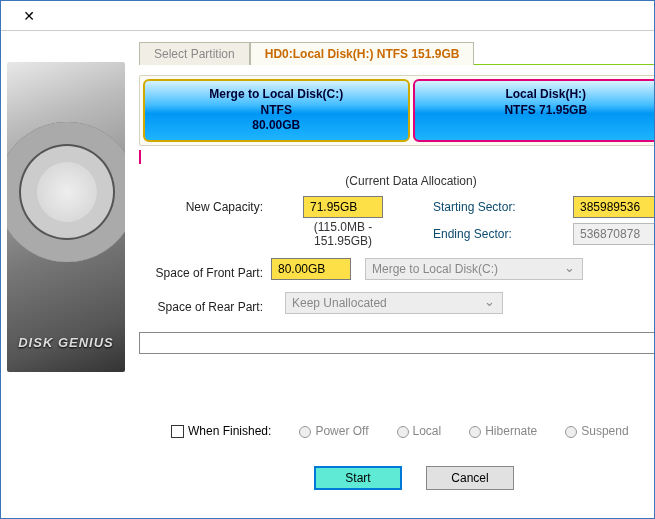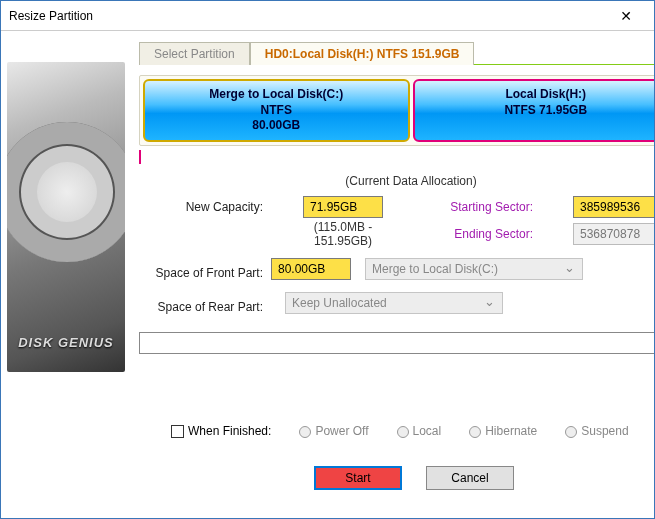--- a/index.html
+++ b/index.html
@@ -17,42 +17,41 @@
   .tabbar .tab { padding: 4px 14px; border:1px solid #bba; border-bottom:none; background:#f1efe5; color:#888; position:relative; top:1px;}
   .tabbar .tab.active { background:#fcfbf3; color:#c96900; font-weight:bold;}
   .partbox { margin-top: 10px; border:1px solid #d6d3c0; padding:3px; background:#fcfbf3; border-radius:2px; }
   .partinner { display:flex; gap:3px; }
   .partitem { flex:1; border:2px solid #cfa900; border-radius:6px; background: linear-gradient(#d6f2ff 0%, #46bfff 40%, #0097f5 55%, #1eb4ff 100%); text-align:center; padding:6px 4px; color:#003; font-weight:bold; line-height:1.3;}
   .partitem.sel { border-color:#e00078; }
   .spacer-bar { margin-top:4px; height:14px; border-left:2px solid #e00078; border-right:2px solid #e00078; }
   .alloc { text-align:center; color:#333; margin:10px 0 8px; }
   .row { display:flex; align-items:flex-end; margin-bottom:12px; }
   .lab { width:132px; text-align:right; padding-right:8px; color:#222;}
-  .lab2 { width:108px; text-align:right; padding-right:8px; color:#a21caf;}
+  .lab2 { width:108px; text-align:left; padding-right:8px; color:#0c4a6e;}
   input.txt { height:22px; border:1px solid #7a7a7a; padding:2px 6px; background:#fde047; width:80px;}
   input.txt.ro { background:#f0f0f0; color:#777; border-color:#bbb;}
   .caprow { display:flex; align-items:center;gap:32px; }
   select.dd { height:22px; border:1px solid #adadad; background:#e6e6e6; color:#555; width:218px; padding-left:6px; appearance:none; position:relative;}
   .ddwrap { position:relative; display:inline-block;}
   .ddwrap::after { content:"⌄"; position:absolute; right:8px; top:2px; color:#888; pointer-events:none; font-size:13px;}
   .progressbar { margin-top:18px; height:22px; border:1px solid #888; background:#fff; width:100%; }
   .footer { position:absolute; left:0; right:0; bottom:0; height:110px; padding:10px 20px; }
   .finrow { display:flex; align-items:center; gap:28px; margin-top:6px; margin-left:20px;}
   .chk { width:13px; height:13px; border:1px solid #333; display:inline-block; margin-right:4px; vertical-align:middle;}
   .radio { width:12px; height:12px; border:1px solid #999; border-radius:50%; display:inline-block; margin-right:4px; vertical-align:middle; background:#eee;}
   .finrow span.opt { color:#888; }
   .btnrow { display:flex; justify-content:center; gap:24px; margin-top:28px;}
   button.btn { width:88px; height:24px; border:1px solid #888; background:#e1e1e1; color:#000;}
-  button.btn.primary { background:#ef4444; border:2px solid #0078d7;}
+  button.btn.primary { background:#5eead4; border:2px solid #0078d7;}
 </style>
 </head>
 <body>
 
 <div class="titlebar">
-  <div class="title">Resize Partition</div>
   <div class="close">✕</div>
 </div>
 
 <div class="main">
   <div class="side">
     <div class="side-img">
       <div class="platter"></div>
       <div class="label">DISK GENIUS</div>
     </div>
   </div>

